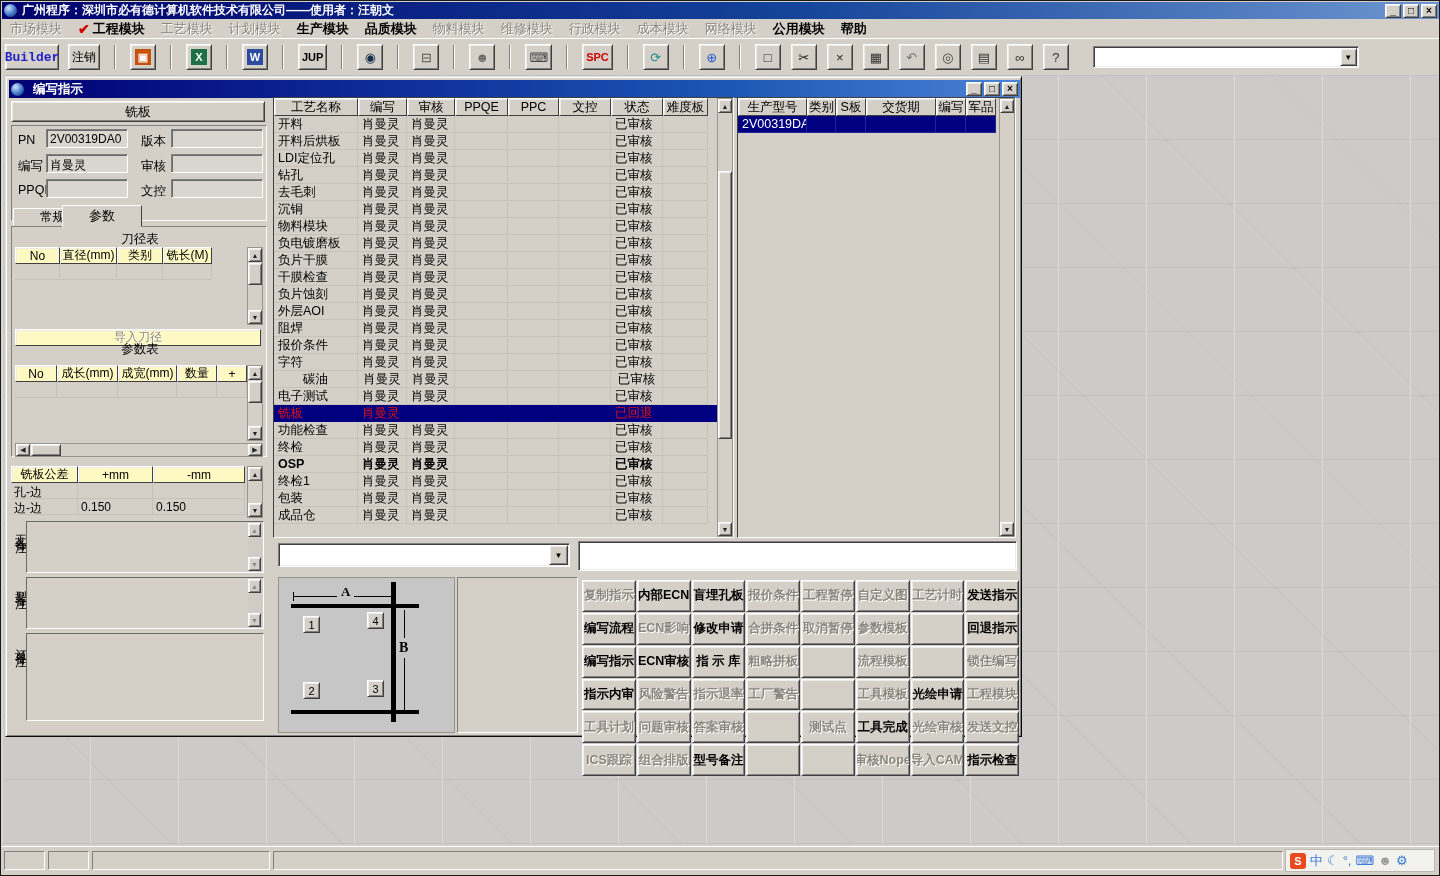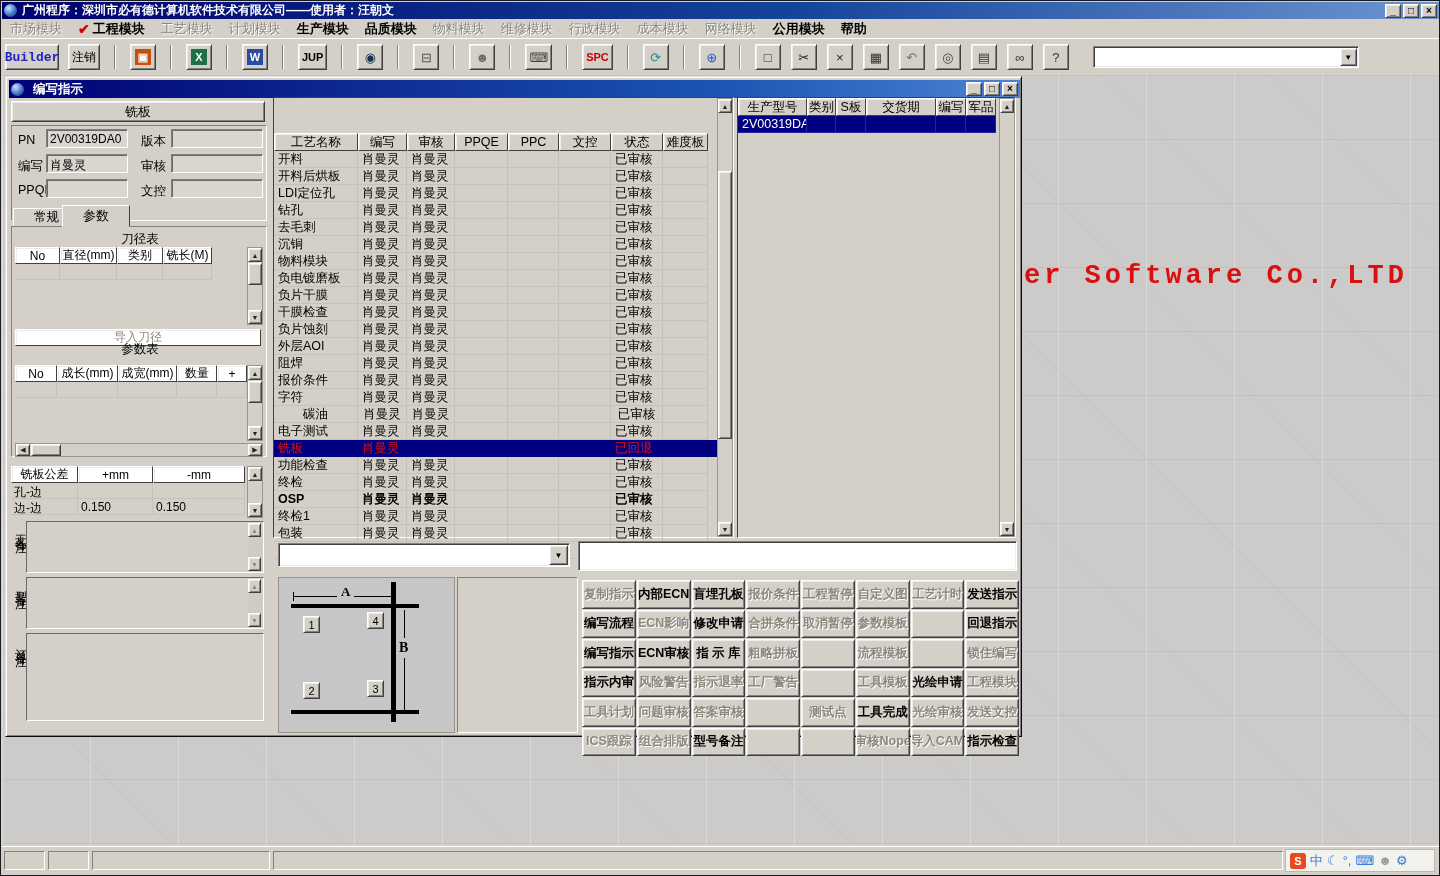--- a/index.html
+++ b/index.html
@@ -35,25 +35,25 @@
 .child{position:absolute;left:3px;top:1px;width:1017px;height:661px;background:#d4d0c8;border:1px solid;border-color:#dfdfdf #0a0a0a #0a0a0a #dfdfdf;box-shadow:inset 1px 1px 0 #fff,inset -1px -1px 0 #808080;}
 .child-title{position:absolute;left:3px;top:3px;width:1011px;height:18px;background:linear-gradient(90deg,#000074 0%,#1b55b4 70%,#4b82d4 100%);color:#fff;display:flex;align-items:center;padding:0 2px;font-size:12.5px;font-weight:bold;}
 .child-title .appicon{width:13px;height:13px;}
 .ctext{flex:1;}
 
 .lp{position:absolute;left:3px;top:22px;width:262px;height:637px;}
 .board-btn{position:absolute;left:2px;top:2px;width:254px;height:21px;display:flex;align-items:center;justify-content:center;font-size:13px;}
 .fields-frame{position:absolute;left:2px;top:26px;width:256px;height:96px;border:1px solid;border-color:#808080 #fff #fff #808080;}
 .flabel{position:absolute;font-size:12.5px;color:#000;white-space:nowrap;}
 .finput{position:absolute;height:19px;font-size:12px;padding:2px 3px;background:#d9d6cf;border:1px solid;border-color:#808080 #fff #fff #808080;box-shadow:inset 1px 1px 0 #6a6a6a;}
-.tab{position:absolute;height:18px;top:109px;padding:0 20px;font-size:12.5px;display:flex;align-items:center;background:#d4d0c8;border:1px solid;border-color:#fff #404040 #d4d0c8 #fff;z-index:1;}
+.tab{position:absolute;height:18px;top:109px;padding:0 26px;font-size:12.5px;display:flex;align-items:center;background:#d4d0c8;border:1px solid;border-color:#fff #404040 #d4d0c8 #fff;z-index:1;}
 .tab.active{top:106px;height:22px;z-index:2;font-size:13px;}
 .content-frame{position:absolute;left:2px;top:127px;width:256px;height:231px;border:1px solid;border-color:#808080 #fff #fff #808080;}
 .sec-title{position:absolute;width:100%;text-align:center;font-size:12.5px;}
-.hcell{display:flex;align-items:center;justify-content:center;font-size:12px;background:#ffffff;border:1px solid;border-color:#fff #404040 #404040 #fff;box-shadow:inset 1px 1px 0 #ececec;}
+.hcell{display:flex;align-items:center;justify-content:center;font-size:12px;background:#fef9c3;border:1px solid;border-color:#fff #404040 #404040 #fff;box-shadow:inset 1px 1px 0 #ececec;}
 .mini-table{position:absolute;display:grid;grid-auto-rows:17px;}
 .bodyrow{display:grid;grid-auto-rows:16px;}
 .bcell{border-right:1px solid #c6c2ba;border-bottom:1px solid #c6c2ba;font-size:12px;padding:1px 3px;}
 
 .vsb{position:absolute;width:16px;background:#d4d0c8;border:1px solid #9a968e;}
 .sb-btn{position:absolute;left:0;width:14px;height:14px;font-size:7px;display:flex;align-items:center;justify-content:center;color:#222;}
 .sb-thumb{position:absolute;left:0;width:14px;}
 .hsb{position:absolute;height:14px;background:#d4d0c8;border:1px solid #9a968e;}
 .hsb .sb-btn{top:0;width:14px;height:12px;}
 
@@ -81,21 +81,21 @@
 .dim-a:before,.dim-a:after{content:"";position:absolute;top:-5px;width:1px;height:9px;background:#000;}
 .dim-a:before{left:0;} .dim-a:after{right:0;}
 .alabel{position:absolute;left:58px;top:6px;font-size:13px;font-weight:bold;font-family:"Liberation Serif",serif;background:#c6c6c6;padding:0 4px;}
 .vthick{position:absolute;left:112px;top:4px;width:5px;height:140px;background:#000;}
 .hthick{position:absolute;left:12px;width:128px;height:4px;background:#000;}
 .vthin{position:absolute;left:125px;top:32px;width:1px;height:102px;background:#000;}
 .blabel{position:absolute;left:119px;top:60px;font-size:14px;font-weight:bold;font-family:"Liberation Serif",serif;background:#c6c6c6;padding:2px 1px;}
 .corner{position:absolute;width:17px;height:17px;display:flex;align-items:center;justify-content:center;font-size:11px;}
 .sidepanel{position:absolute;left:451px;top:500px;width:121px;height:156px;background:#d4d0c8;border:1px solid;border-color:#808080 #fff #fff #808080;}
 
-.actions{position:absolute;left:576px;top:503px;width:437px;height:176px;display:grid;grid-template-columns:repeat(8,1fr);grid-template-rows:repeat(6,1fr);gap:1px;}
+.actions{position:absolute;left:576px;top:503px;width:437px;height:196px;display:grid;grid-template-columns:repeat(8,1fr);grid-template-rows:repeat(6,1fr);gap:1px;}
 .abtn{display:flex;align-items:center;justify-content:center;font-size:12.5px;font-weight:bold;white-space:nowrap;overflow:hidden;color:#000;}
 .abtn.dis{color:#8b877f;text-shadow:1px 1px 0 #fff;}
 
 .statusbar{position:absolute;left:1px;top:845px;width:1437px;height:27px;background:#d4d0c8;border-top:1px solid #fff;}
 .spanel{position:absolute;top:4px;height:19px;border:1px solid;border-color:#808080 #fff #fff #808080;}
 .ime{position:absolute;right:4px;top:2px;width:150px;height:23px;background:#f2f2ee;border:1px solid #bcb8b0;display:flex;align-items:center;gap:4px;padding:0 4px;}
 .ime-ic{font-size:13px;display:flex;align-items:center;justify-content:center;}
 .ime-s{width:16px;height:16px;background:#e8491e;color:#fff;font-weight:bold;font-size:11px;border-radius:3px;}
 .blue{color:#3a7ad8;} .gray{color:#9a9a9a;}
 .bstrip{position:absolute;left:1px;top:872px;width:1437px;height:3px;background:#d4d0c8;}
@@ -238,21 +238,20 @@
           <span style="color: rgb(51, 51, 51);">?</span>
         </div>
       </div>
     <div class="tb-combo sunken">
       <span></span>
       <span class="arrow raised">▼</span>
     </div>
   </div>
 
   <div class="mdi">
-    <div class="bg-red">er Software Co.,LTD</div>
 
     <div class="child">
       <div class="child-title">
         <span class="appicon"></span>
         <span class="ctext" style="margin-left:4px;">编写指示</span>
         <span class="winbtn raised">_</span>
         <span class="winbtn raised">□</span>
         <span class="winbtn raised">×</span>
       </div>
 
@@ -354,21 +353,21 @@
           <div class="nsb">
               <span class="sb-btn raised" style="top:0;">▲</span>
               <span class="sb-btn raised" style="bottom:0;">▼</span>
             </div>
         </div>
         <span class="vlabel" style="left:3px;top:540px;">订单备注</span>
         <div class="notebox" style="left:17px;top:534px;width:238px;height:88px;"></div>
       </div>
 
       <div class="bigtable" style="left:267px;top:20px;width:461px;height:441px;">
-        <div class="thead" style="grid-template-columns:84px 49px 48px 53px 51px 52px 52px 45px;margin-top:35px;">
+        <div class="thead" style="grid-template-columns:84px 49px 48px 53px 51px 52px 52px 45px;">
             <div class="thcell">工艺名称</div>
             <div class="thcell">编写</div>
             <div class="thcell">审核</div>
             <div class="thcell">PPQE</div>
             <div class="thcell">PPC</div>
             <div class="thcell">文控</div>
             <div class="thcell">状态</div>
             <div class="thcell">难度板</div>
           </div>
         <div>

